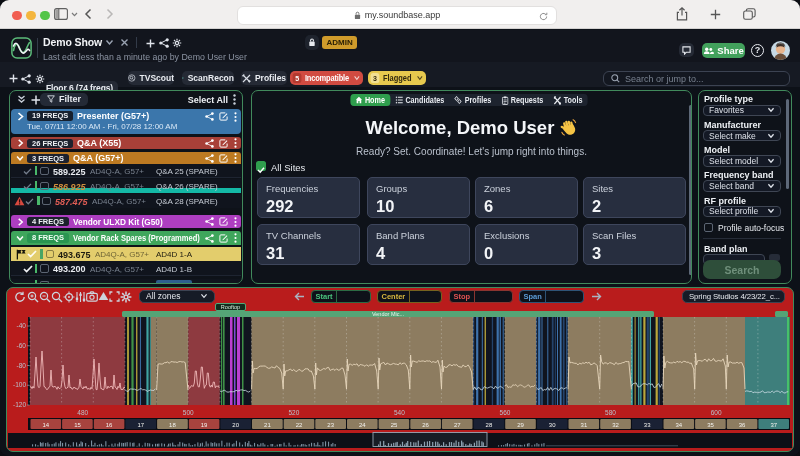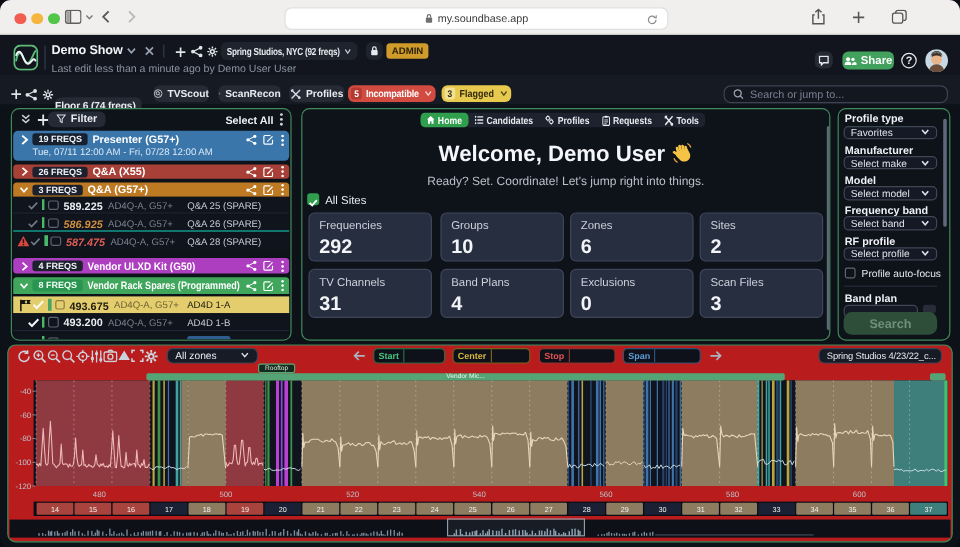--- a/index.html
+++ b/index.html
@@ -107,25 +107,20 @@
           <circle cx="8.2" cy="8.2" r="1.6" fill="#dfe3ea"></circle>
           <path d="M1.8 5 L8.2 1.8 M1.8 5 L8.2 8.2" stroke="#dfe3ea" stroke-width="1"></path>
         </svg>
 <svg style="position:absolute;left:172px;top:8px" width="10" height="10" viewBox="0 0 20 20">
           <path d="M10 3 l1.2 2.4 2.6 0.4 -1.9 1.9 0.4 2.6 -2.3 -1.2 -2.3 1.2 0.4 -2.6 -1.9 -1.9 2.6 -0.4 z" fill="none"></path>
           <circle cx="10" cy="10" r="3.2" fill="none" stroke="#dfe3ea" stroke-width="2.4"></circle>
           <g stroke="#dfe3ea" stroke-width="2.4">
             <path d="M10 1.5 V5 M10 15 V18.5 M1.5 10 H5 M15 10 H18.5 M4 4 L6.4 6.4 M13.6 13.6 L16 16 M16 4 L13.6 6.4 M6.4 13.6 L4 16"></path>
           </g>
         </svg>
-<div class="btn" style="position:absolute;left:184px;top:5px;height:15px;width:114px;justify-content:center;background:#1e232d;font-size:8.5px;letter-spacing:-0.2px;white-space:nowrap;overflow:hidden">
-          <span style="display:inline-flex;align-items:center;transform:scaleX(0.8)">Spring Studios, NYC (92 freqs)<svg style="margin-left:4px" width="8" height="6" viewBox="0 0 9 7">
-              <path d="M1.5 1.5 L4.5 5 L7.5 1.5" fill="none" stroke="#c2c9d4" stroke-width="1.4"></path>
-            </svg></span>
-        </div>
 <div class="btn ib" style="position:absolute;left:305px;top:5px;width:14px;height:15px;background:#1e232d">
           <svg width="8" height="9" viewBox="0 0 8 10">
             <rect x="1" y="4" width="6" height="5" rx="1" fill="#e6e9ee"></rect>
             <path d="M2.4 4 V2.8 a1.6 1.6 0 0 1 3.2 0 V4" fill="none" stroke="#e6e9ee" stroke-width="1.2"></path>
           </svg>
         </div>
 <div style="position:absolute;left:322px;top:6px;height:13px;padding:0 4.5px;background:#cf9b2b;border-radius:3px;color:#2c2105;font-size:8px;font-weight:bold;display:flex;align-items:center">ADMIN</div>
 <div style="position:absolute;left:43px;top:22px;font-size:8.8px;color:#8b93a2">Last edit less than a minute ago by Demo User User</div>
 <div class="btn ib" style="position:absolute;left:679px;top:13px;width:15px;height:14px;background:#252a35">
           <svg width="9" height="9" viewBox="0 0 10 10">
@@ -299,21 +294,21 @@
 <div style="position:absolute;left:1px;top:73px;width:230px;height:14px;background:#10141d;border-bottom:1px solid #1e2431">
  <svg style="position:absolute;left:12px;top:3.5px" width="9" height="7" viewBox="0 0 10 8">
             <path d="M1 4 L3.6 6.6 L9 1" fill="none" stroke="#747e8c" stroke-width="1.5"></path>
           </svg>
  <div style="position:absolute;left:23.5px;top:2px;width:2.5px;height:9px;background:#49b86a"></div>
  <div style="position:absolute;left:29px;top:2.5px;width:8.5px;height:8.5px;border:1.2px solid #5c6573;border-radius:2px"></div>
  <div style="position:absolute;left:42px;top:2.5px;font-size:9px;font-weight:bold;color:#e9ecf1">589.225</div>
  <div style="position:absolute;left:79px;top:3px;font-size:8px;color:#79828f;white-space:nowrap">AD4Q-A, G57+</div>
  <div style="position:absolute;left:145px;top:3px;font-size:8px;color:#c6ccd5;white-space:nowrap">Q&amp;A 25 (SPARE)</div>
 </div>
-<div style="position:absolute;left:1px;top:88px;width:230px;height:14px;background:#10141d;border-bottom:1px solid #14b8a6">
+<div style="position:absolute;left:1px;top:88px;width:230px;height:14px;background:#10141d;border-bottom:5px solid #14b8a6">
  <svg style="position:absolute;left:12px;top:3.5px" width="9" height="7" viewBox="0 0 10 8">
             <path d="M1 4 L3.6 6.6 L9 1" fill="none" stroke="#747e8c" stroke-width="1.5"></path>
           </svg>
  <div style="position:absolute;left:23.5px;top:2px;width:2.5px;height:9px;background:#49b86a"></div>
  <div style="position:absolute;left:29px;top:2.5px;width:8.5px;height:8.5px;border:1.2px solid #5c6573;border-radius:2px"></div>
  <div style="position:absolute;left:42px;top:2.5px;font-size:9px;font-weight:bold;font-style:italic;color:#cf8f3f">586.925</div>
  <div style="position:absolute;left:79px;top:3px;font-size:8px;color:#79828f;white-space:nowrap">AD4Q-A, G57+</div>
  <div style="position:absolute;left:145px;top:3px;font-size:8px;color:#c6ccd5;white-space:nowrap">Q&amp;A 26 (SPARE)</div>
 </div>
 <div style="position:absolute;left:1px;top:103px;width:230px;height:14px;background:#10141d">

